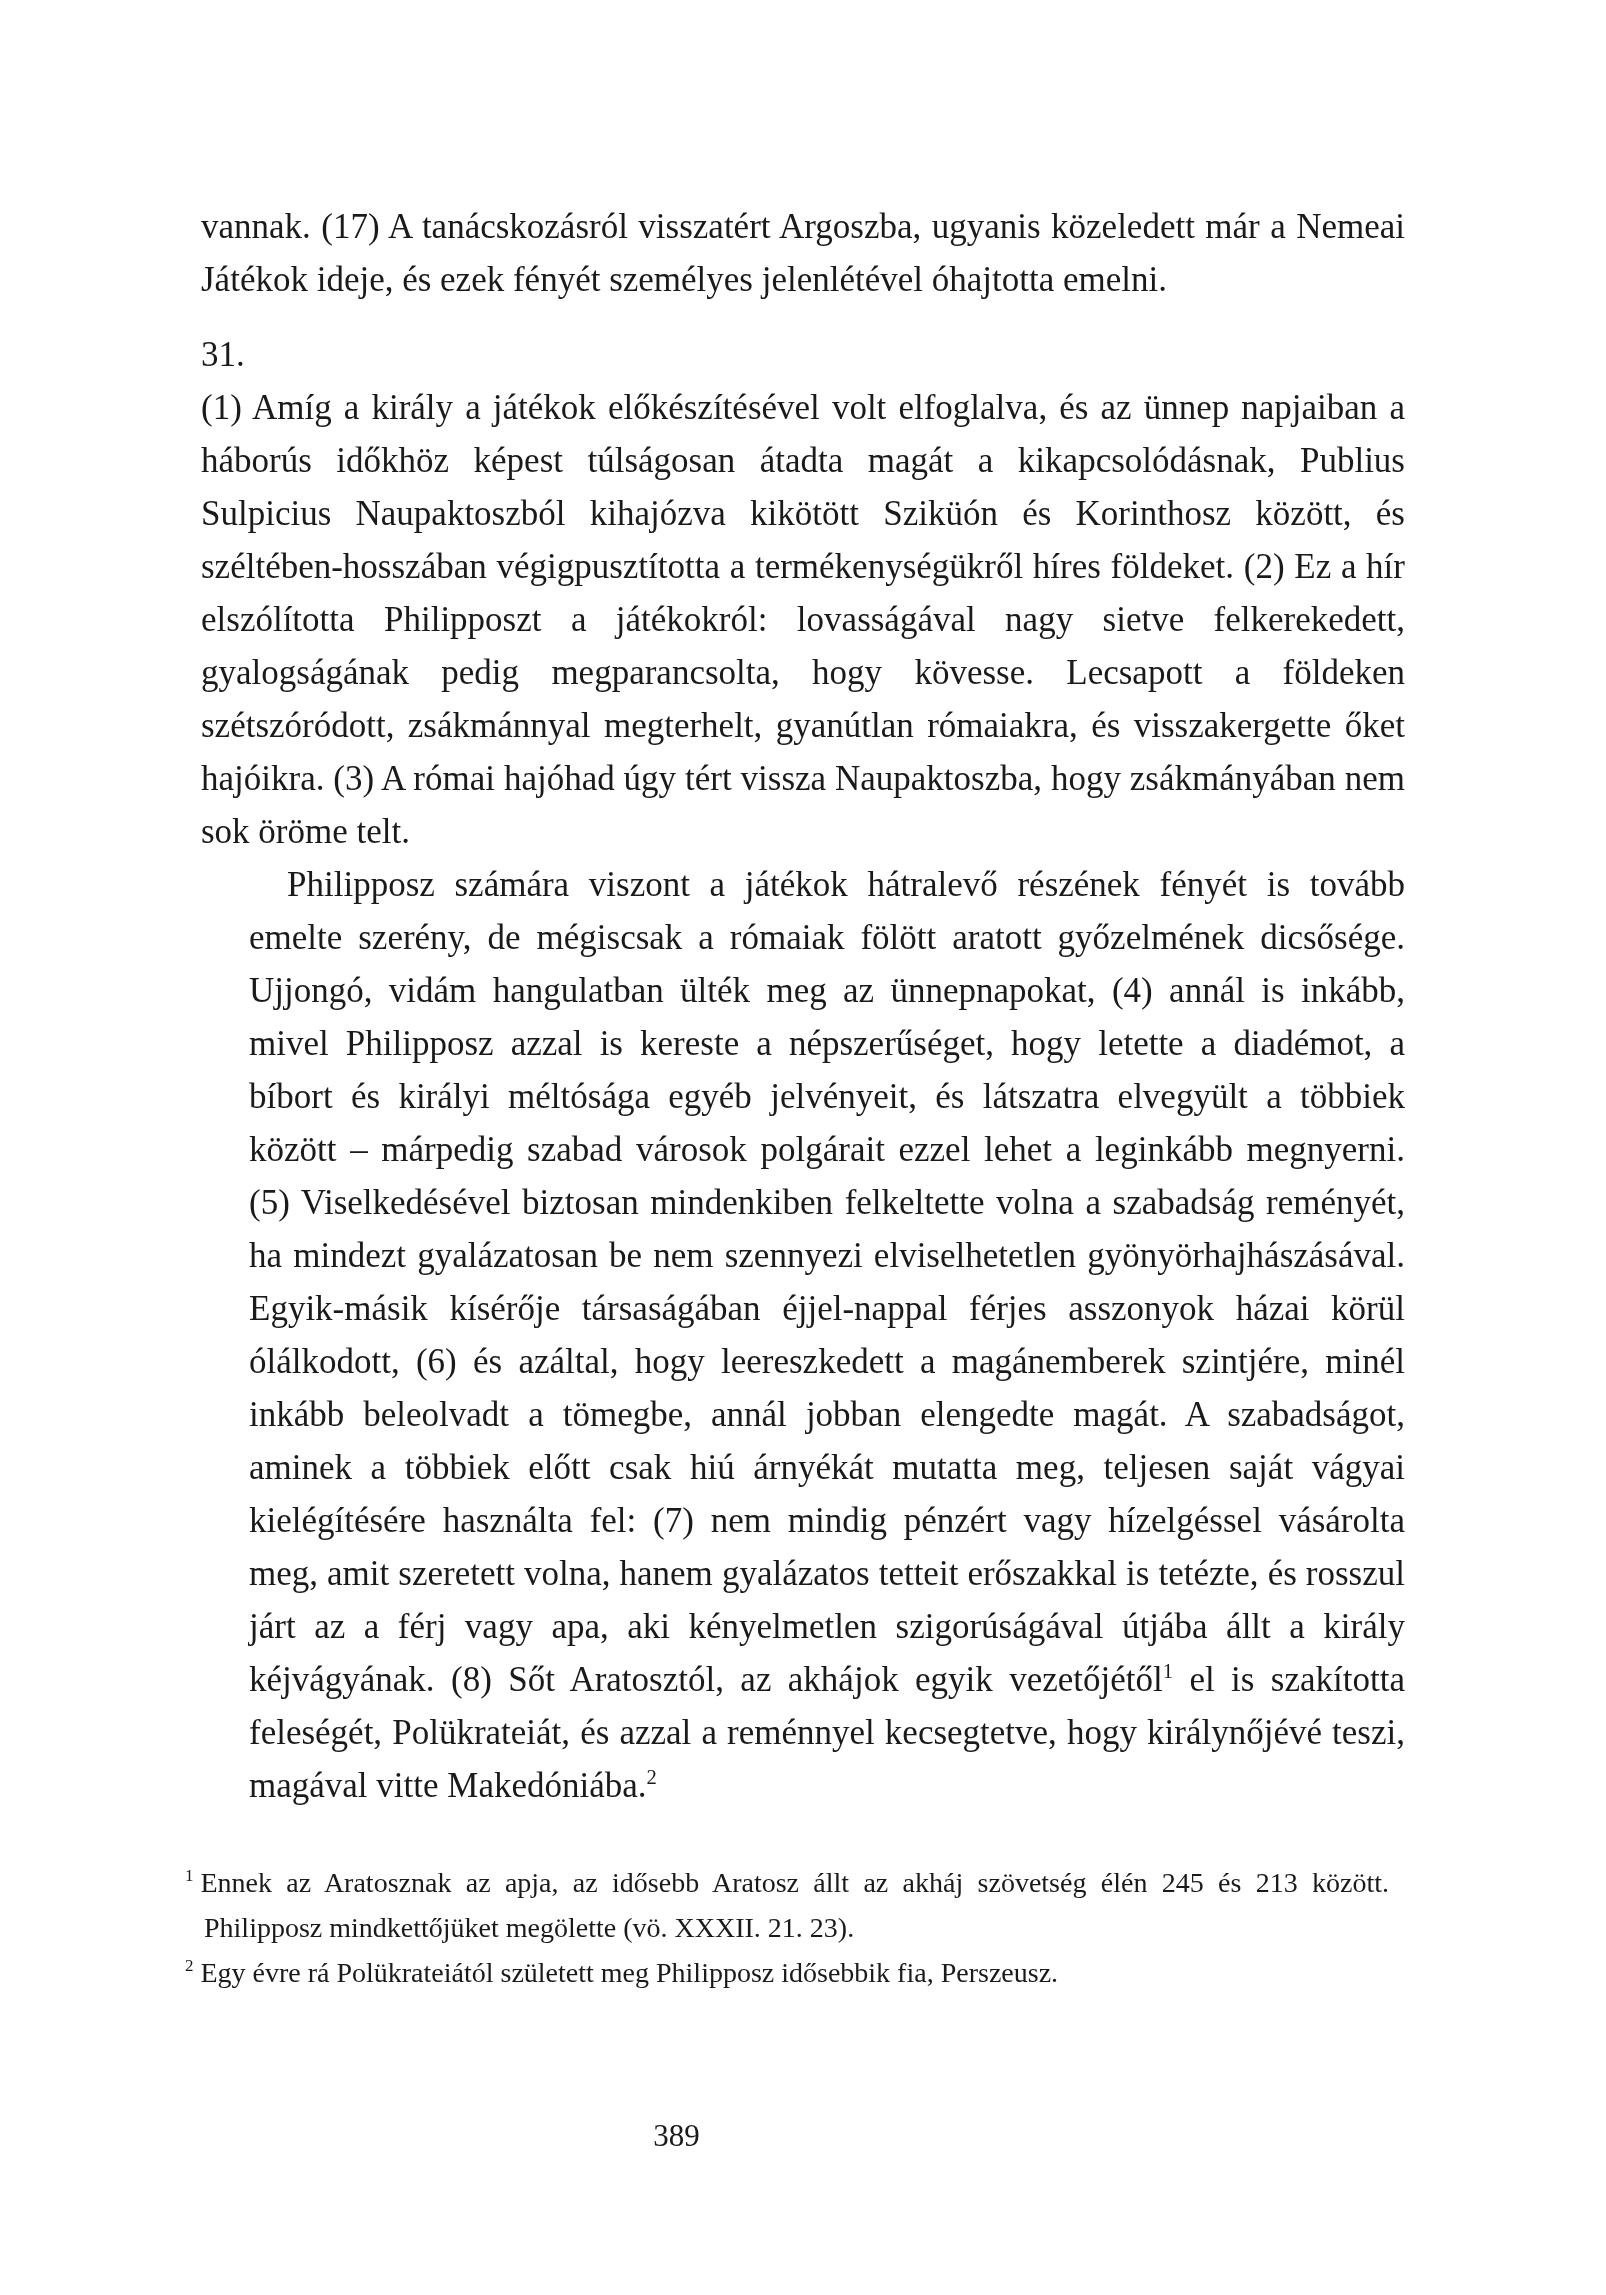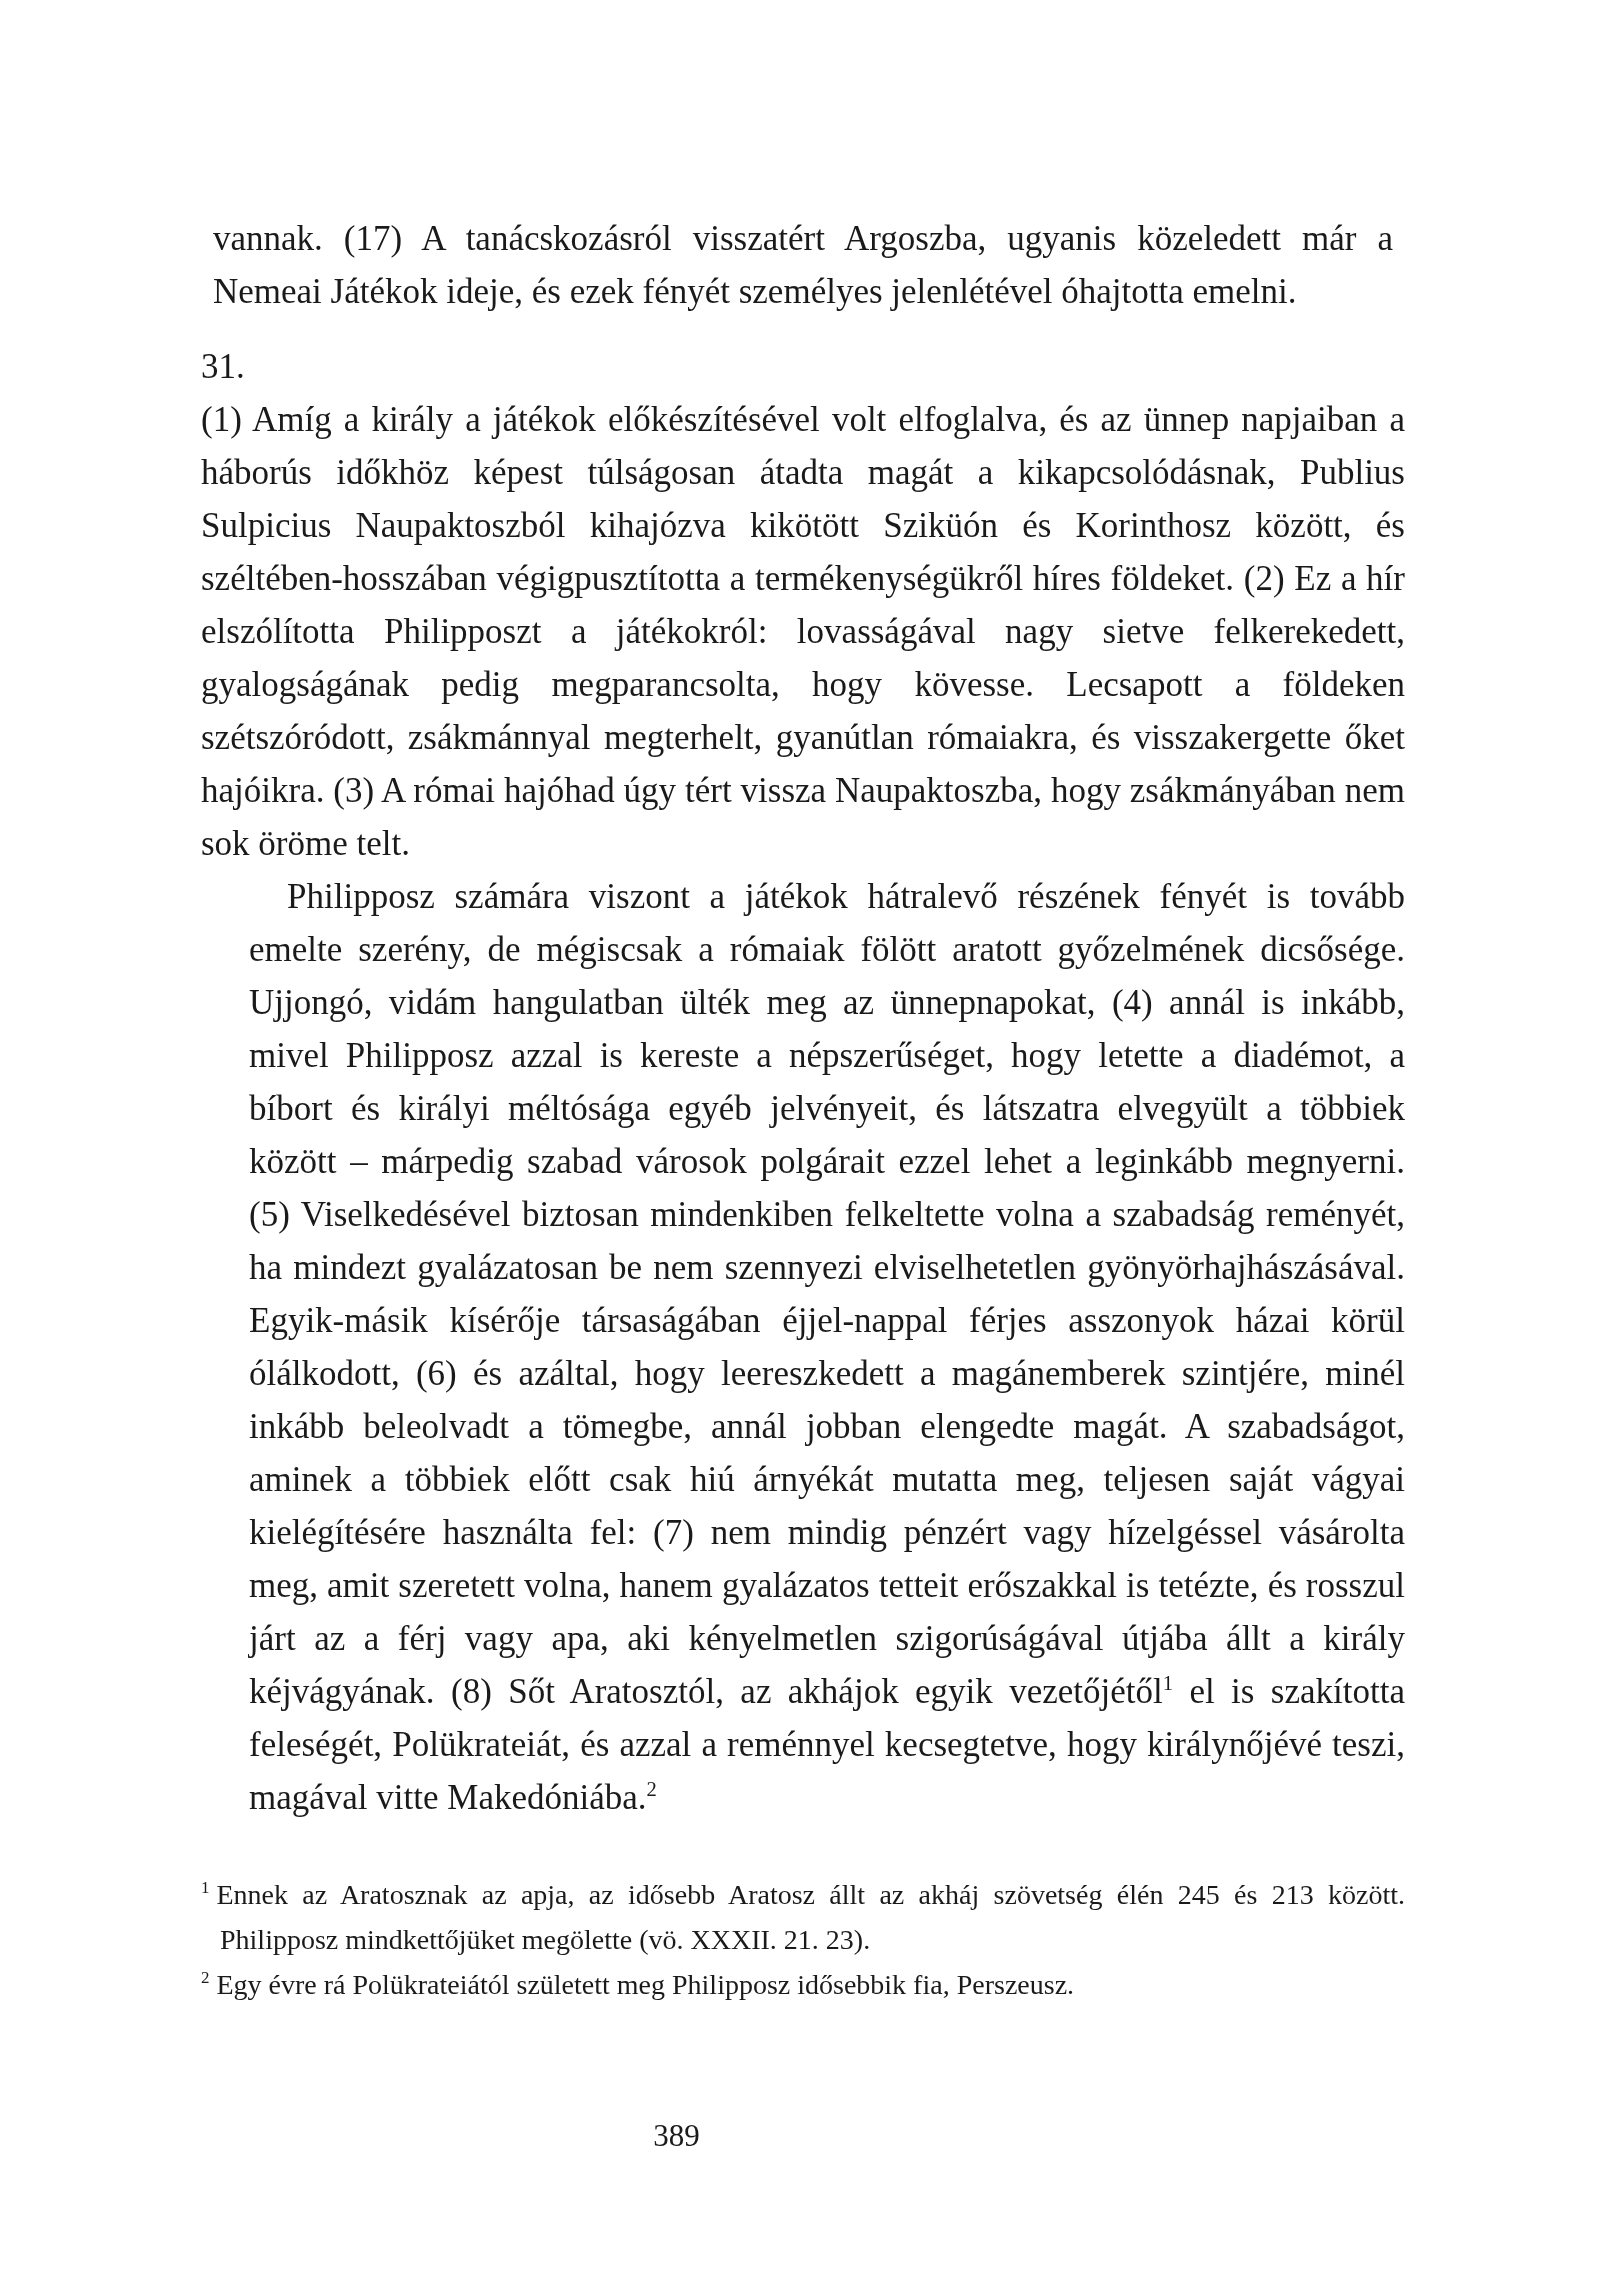--- a/index.html
+++ b/index.html
@@ -34,35 +34,34 @@
       text-align-last: left;
     }
     .para.indent {
       text-indent: 38px;
       margin-left: 48px;
     }
     .section-number {
       margin: 22px 0 0 0;
     }
     .continuation {
-      margin: 12px;
+      margin: 0;
     }
     sup.fn-ref {
       font-size: 20.6px;
       line-height: 0;
       vertical-align: 13px;
     }
     .footnotes {
       position: absolute;
-      left: 201px;
+      left: 185px;
       top: 1860px;
       width: 1204px;
       font-size: 28px;
       line-height: 45px;
-      margin-top: 12px;
     }
     .footnote {
       margin: 0;
       padding-left: 19px;
       text-indent: -19px;
       text-align: justify;
       text-align-last: left;
     }
     .footnote sup {
       font-size: 17px;

